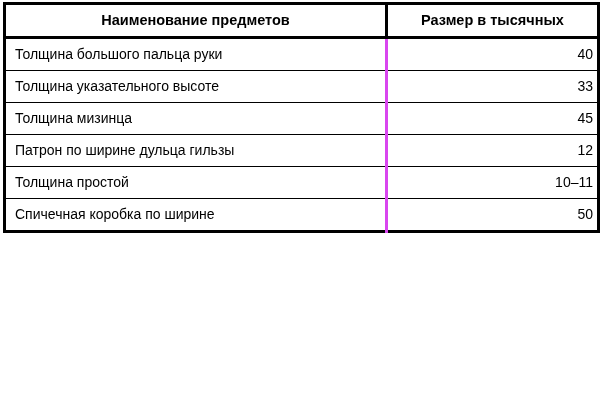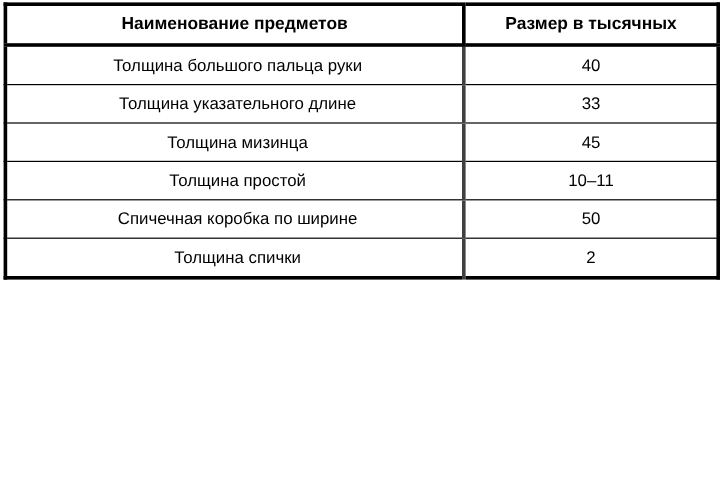--- a/index.html
+++ b/index.html
@@ -45,26 +45,26 @@
     font-size: 14px;
     padding: 6px 4px 6px 4px;
     border-top: 1.5px solid #000000;
     line-height: 1.15;
     height: 19px;
   }
   tbody tr:first-child td {
     border-top: none;
   }
   tbody td.cell-name {
-    text-align: center;
+    text-align: left;
     padding-left: 9px;
-    border-right: 3px solid #404040;
+    border-right: 3px solid #d946ef;
   }
   tbody td.cell-value {
-    text-align: center;
+    text-align: right;
   }
 </style>
 </head>
 <body>
 
 <div class="table-wrap">
   <table class="data-table">
     <colgroup>
       <col class="col-name">
       <col class="col-value">
@@ -74,34 +74,34 @@
         <th class="hdr-name">Наименование предметов</th>
         <th class="hdr-value">Размер в тысячных</th>
       </tr>
     </thead>
     <tbody>
       <tr>
         <td class="cell-name">Толщина большого пальца руки</td>
         <td class="cell-value">40</td>
       </tr>
       <tr>
-        <td class="cell-name">Толщина указательного длине</td>
+        <td class="cell-name">Толщина указательного высоте</td>
         <td class="cell-value">33</td>
       </tr>
       <tr>
         <td class="cell-name">Толщина мизинца</td>
         <td class="cell-value">45</td>
+      </tr>
+      <tr>
+        <td class="cell-name">Патрон по ширине дульца гильзы</td>
+        <td class="cell-value">12</td>
       </tr>
       <tr>
         <td class="cell-name">Толщина простой</td>
         <td class="cell-value">10–11</td>
       </tr>
       <tr>
         <td class="cell-name">Спичечная коробка по ширине</td>
         <td class="cell-value">50</td>
       </tr>
-      <tr>
-        <td class="cell-name">Толщина спички</td>
-        <td class="cell-value">2</td>
-      </tr>
     </tbody>
   </table>
 </div>
 
 </body></html>

